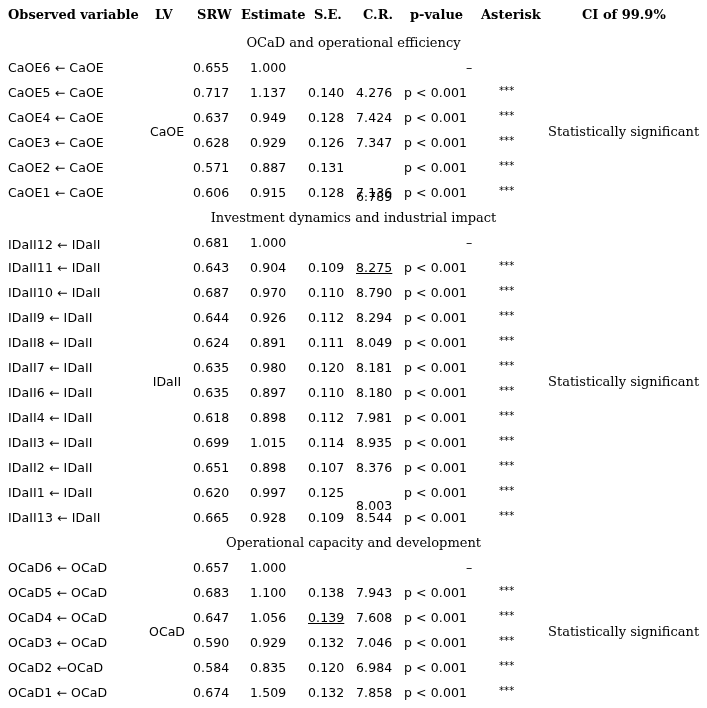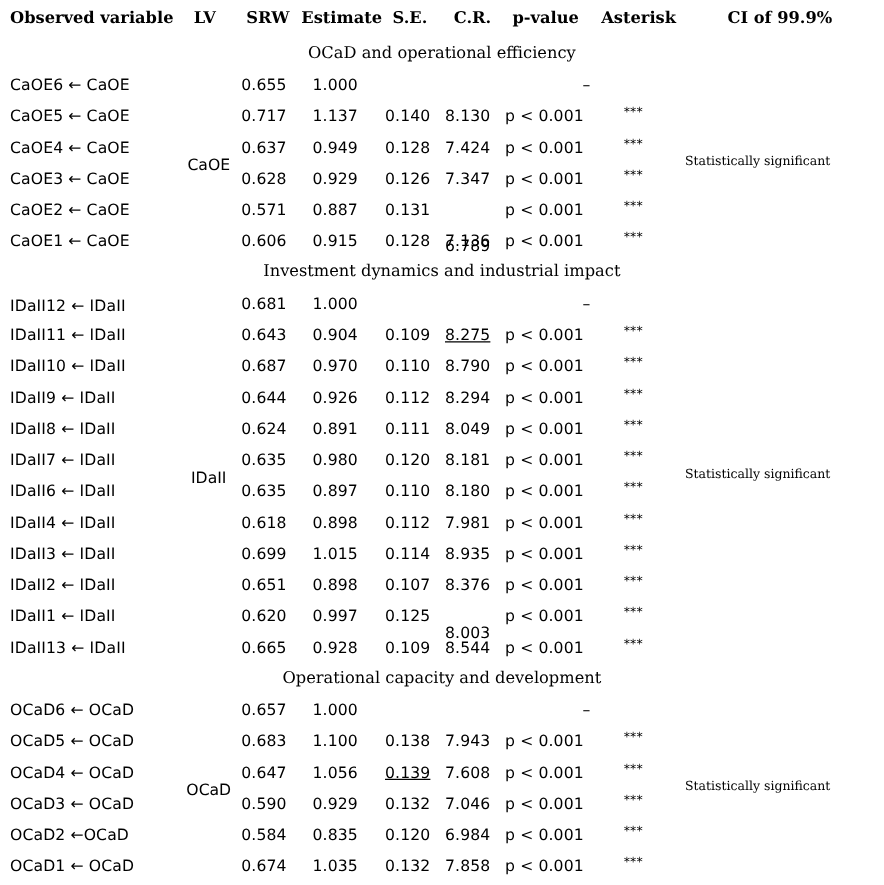--- a/index.html
+++ b/index.html
@@ -10,21 +10,21 @@
   .cell { position: absolute; font-family: "DejaVu Sans", sans-serif; font-size: 12.5px; white-space: nowrap; letter-spacing: 0.1px; }
   .obs { left: 8px; }
   .srw { left: 193px; }
   .est { left: 250px; }
   .se  { left: 308px; }
   .cr  { left: 356px; }
   .pv  { left: 404px; }
   .ast { left: 499px; font-size: 10px; }
   .dash { left: 466px; }
   .lv { position: absolute; left: 147px; width: 40px; text-align: center; font-family: "DejaVu Sans", sans-serif; font-size: 12.5px; }
-  .ci { position: absolute; left: 548px; font-family: "DejaVu Serif", serif; font-size: 10px; white-space: nowrap; }
+  .ci { position: absolute; left: 548px; font-family: "DejaVu Serif", serif; font-size: 13px; white-space: nowrap; }
   .row { position: absolute; left: 0; width: 707px; height: 25px; }
 </style>
 </head>
 <body>
 
 <div class="tbl">
 
   <div>
     <span class="hdr" style="left:8px">Observed variable</span>
     <span class="hdr" style="left:155px">LV</span>
@@ -46,21 +46,21 @@
         <span class="cell se" style="top: 2px;"></span>
         <span class="cell cr" style="top: 2px;"></span>
         <span class="cell dash" style="top: 2px;">–</span>
         <span class="cell ast" style="top: 2px;"></span>
       </div>
       <div class="row" style="top: 83px;">
         <span class="cell obs" style="top: 2px;">CaOE5 ← CaOE</span>
         <span class="cell srw" style="top: 2px;">0.717</span>
         <span class="cell est" style="top: 2px;">1.137</span>
         <span class="cell se" style="top: 2px;">0.140</span>
-        <span class="cell cr" style="top: 2px;">8.130</span>
+        <span class="cell cr" style="top: 2px;">4.276</span>
         <span class="cell pv" style="top: 2px;">p &lt; 0.001</span>
         <span class="cell ast" style="top: 2px;">***</span>
       </div>
       <div class="row" style="top: 108px;">
         <span class="cell obs" style="top: 2px;">CaOE4 ← CaOE</span>
         <span class="cell srw" style="top: 2px;">0.637</span>
         <span class="cell est" style="top: 2px;">0.949</span>
         <span class="cell se" style="top: 2px;">0.128</span>
         <span class="cell cr" style="top: 2px;">7.424</span>
         <span class="cell pv" style="top: 2px;">p &lt; 0.001</span>
@@ -248,21 +248,21 @@
         <span class="cell srw" style="top: 2px;">0.584</span>
         <span class="cell est" style="top: 2px;">0.835</span>
         <span class="cell se" style="top: 2px;">0.120</span>
         <span class="cell cr" style="top: 2px;">6.984</span>
         <span class="cell pv" style="top: 2px;">p &lt; 0.001</span>
         <span class="cell ast" style="top: 2px;">***</span>
       </div>
       <div class="row" style="top: 683px;">
         <span class="cell obs" style="top: 2px;">OCaD1 ← OCaD</span>
         <span class="cell srw" style="top: 2px;">0.674</span>
-        <span class="cell est" style="top: 2px;">1.035</span>
+        <span class="cell est" style="top: 2px;">1.509</span>
         <span class="cell se" style="top: 2px;">0.132</span>
         <span class="cell cr" style="top: 2px;">7.858</span>
         <span class="cell pv" style="top: 2px;">p &lt; 0.001</span>
         <span class="cell ast" style="top: 2px;">***</span>
       </div>
       <div class="lv" style="top: 624px;">OCaD</div>
       <div class="ci" style="top: 624px;">Statistically significant</div>
     </div>
 </div>
 

